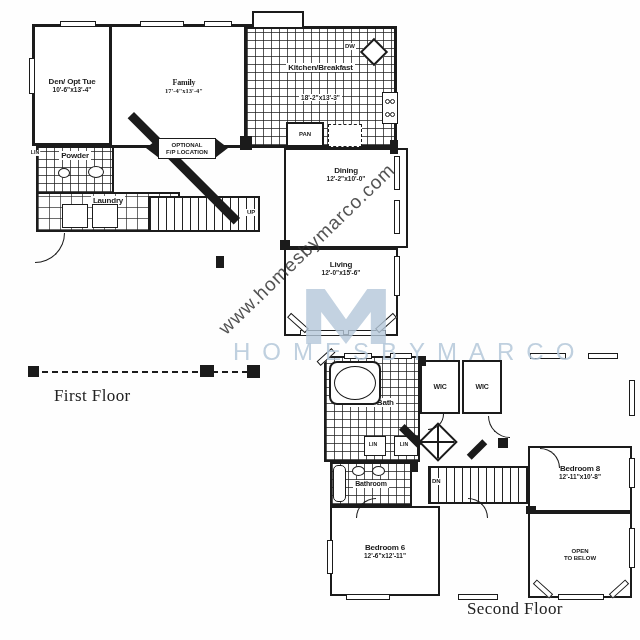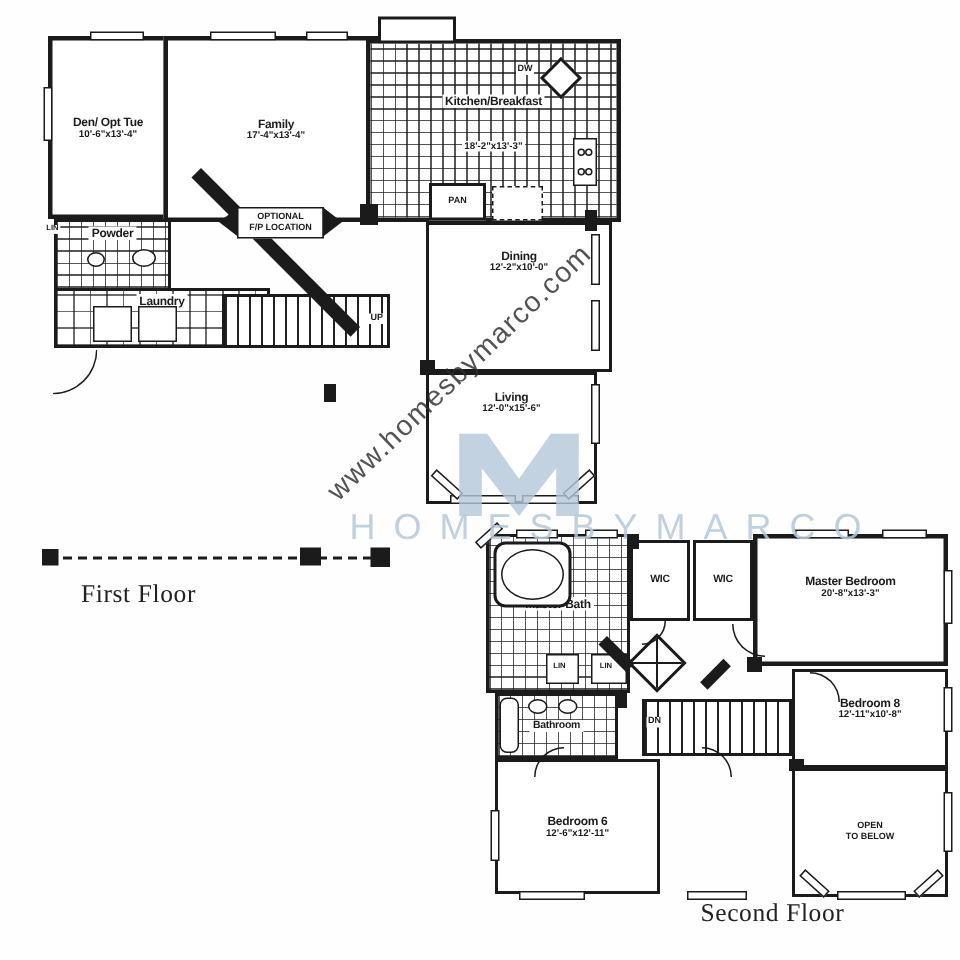--- a/index.html
+++ b/index.html
@@ -76,26 +76,26 @@
 
 <div class="canvas">
 
   <div class="box" style="left:252px;top:11px;width:52px;height:18px;border-width:2px;"></div>
 
   <div class="room thick" style="left:32px;top:24px;width:80px;height:122px;">
     <div class="rname">Den/ Opt Tue</div>
     <div class="rdims">10'-6"x13'-4"</div>
   </div>
 
-  <div class="room thick" style="left:109px;top:24px;width:150px;height:124px;">
+  <div class="room thick" style="left:109px;top:24px;width:150px;height:124px;font-family:Liberation Serif, serif;">
     <div class="rname">Family</div>
     <div class="rdims">17'-4"x13'-4"</div>
   </div>
 
-  <div class="room thick tile ltop" style="left:244px;top:26px;width:170px;height:122px;padding-top:34px;gap:22px;">
+  <div class="room thick tile ltop" style="left:244px;top:26px;width:153px;height:122px;padding-top:34px;gap:22px;">
     <div class="rname chip">Kitchen/Breakfast</div>
     <div class="rdims chip">18'-2"x13'-3"</div>
   </div>
 
   <div class="room tile ltop" style="left:36px;top:146px;width:78px;height:48px;padding-top:3px;">
     <div class="rname chip">Powder</div>
   </div>
 
   <div class="room tile-lg ltop" style="left:36px;top:192px;width:144px;height:40px;padding-top:2px;">
     <div class="rname chip">Laundry</div>
@@ -176,24 +176,20 @@
   <div class="box" style="left:329px;top:361px;width:52px;height:44px;border-width:2px;border-radius:8px;"></div>
   <div class="oval" style="left:334px;top:366px;width:42px;height:34px;"></div>
 
   <div class="room" style="left:420px;top:360px;width:40px;height:54px;">
     <div class="rname" style="font-size:7px;">WIC</div>
   </div>
   <div class="room" style="left:462px;top:360px;width:40px;height:54px;">
     <div class="rname" style="font-size:7px;">WIC</div>
   </div>
 
-  <div class="room thick ltop" style="left:502px;top:356px;width:130px;height:88px;padding-top:24px;">
-    <div class="rname">Master Bedroom</div>
-    <div class="rdims">20'-8"x13'-3"</div>
-  </div>
 
   <div class="room ltop" style="left:528px;top:446px;width:104px;height:66px;padding-top:16px;border-width:2.5px;">
     <div class="rname">Bedroom 8</div>
     <div class="rdims">12'-11"x10'-8"</div>
   </div>
 
   <div class="room" style="left:528px;top:512px;width:104px;height:86px;border-width:2.5px;">
     <div class="rdims" style="font-size:6px;">OPEN</div>
     <div class="rdims" style="font-size:6px;">TO BELOW</div>
   </div>

